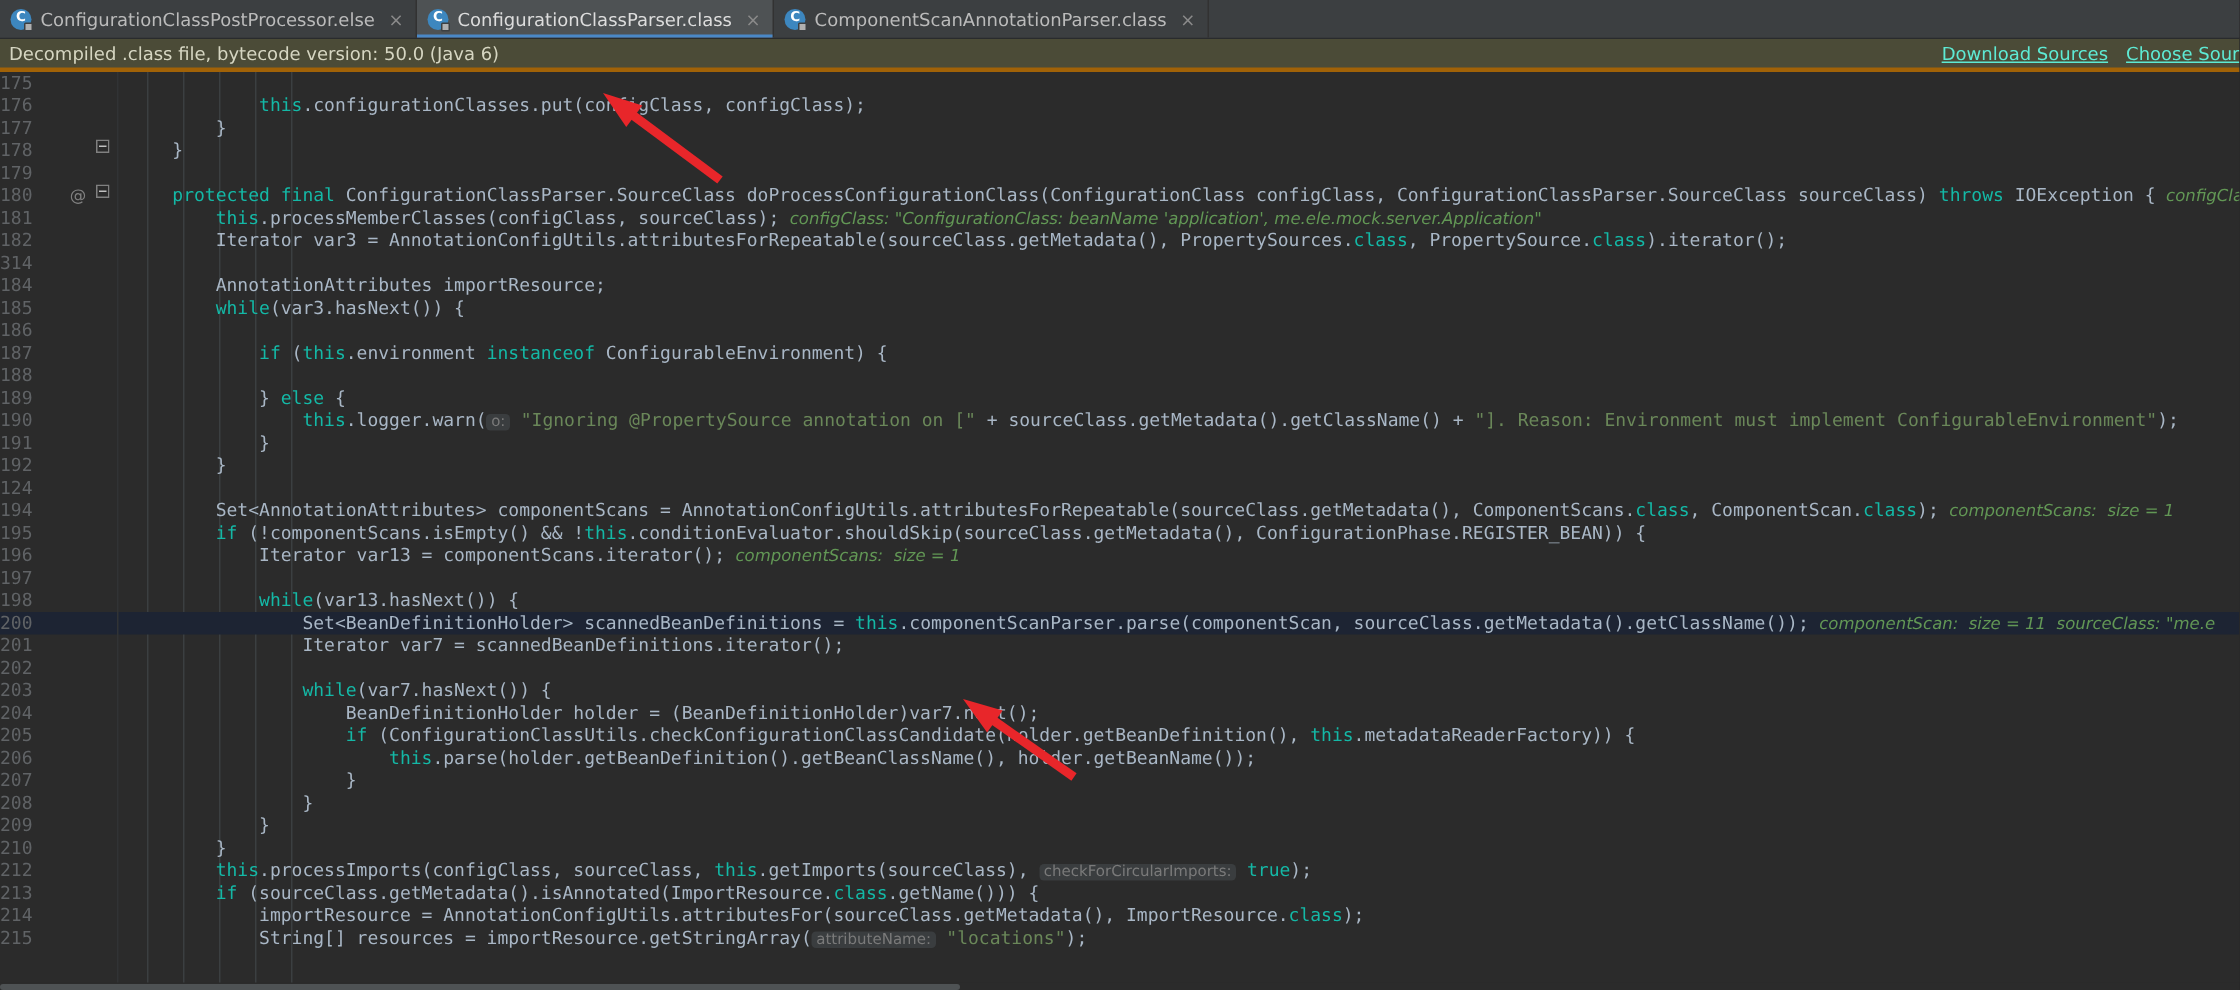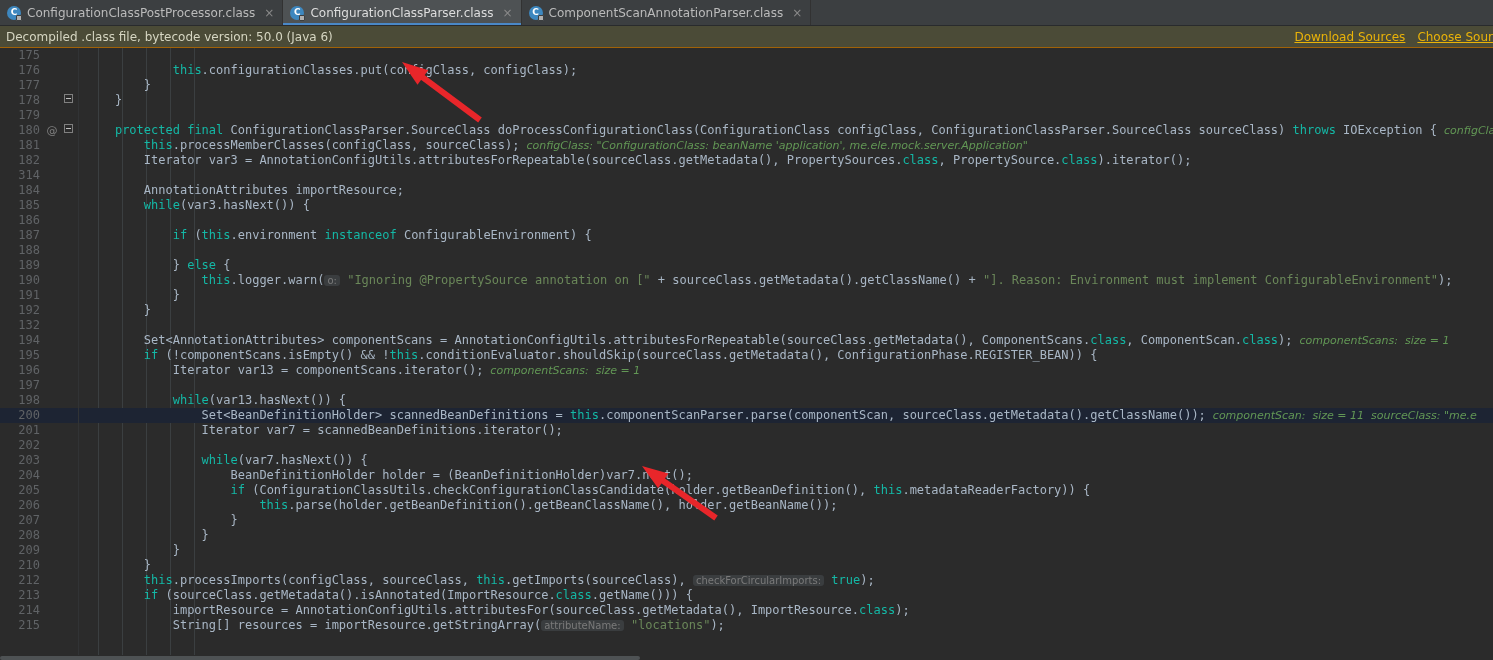--- a/index.html
+++ b/index.html
@@ -82,34 +82,34 @@
   #notifybar {
     height:22px;
     background:#4b4b37;
     display:flex;
     align-items:center;
     justify-content:space-between;
     padding:0 0 0 6px;
     font-family:"DejaVu Sans", sans-serif;
     font-size:12px;
     color:#d6d6c2;
-    border-bottom:1px solid #a16207;
+    border-bottom:3px solid #a16207;
     overflow:hidden;
     gap:36px;
   }
   #notify-actions {
     display:flex;
     align-items:center;
     gap:12px;
     padding-right:0;
     flex:0 0 auto;
     white-space:nowrap;
   }
   .notify-link {
-    color:#eab308;
+    color:#5eead4;
     text-decoration:underline;
     cursor:pointer;
     font-size:12px;
   }
 
   
   #editor {
     position:relative;
     height:612px;
     background:#2b2b2b;
@@ -136,21 +136,21 @@
     position:absolute;
     left:0; top:0;
     width:78px;
     height:15px;
     display:flex;
     align-items:center;
     background:transparent;
   }
   .lineno {
     width:44px;
-    text-align:right;
+    text-align:left;
     color:#606366;
     font-size:12px;
     font-family:"DejaVu Sans Mono", monospace;
     padding-right:4px;
   }
   .annot {
     width:16px;
     text-align:center;
     color:#808080;
     font-size:11px;
@@ -214,21 +214,21 @@
     background:#4e5254;
     border-radius:2px;
   }
 </style>
 </head>
 <body>
 
 <div id="tabbar">
   <div class="tab">
     <span class="tab-icon">C<span class="lockmark"></span></span>
-    <span>ConfigurationClassPostProcessor.class</span>
+    <span>ConfigurationClassPostProcessor.else</span>
     <span class="tab-close">×</span>
   </div>
   <div class="tab active">
     <span class="tab-icon">C<span class="lockmark"></span></span>
     <span>ConfigurationClassParser.class</span>
     <span class="tab-close">×</span>
   </div>
   <div class="tab">
     <span class="tab-icon">C<span class="lockmark"></span></span>
     <span>ComponentScanAnnotationParser.class</span>
@@ -269,21 +269,21 @@
       <div class="row"><div class="gutter"><span class="lineno">314</span><span class="annot"></span><span class="fold"></span></div><div class="codecell"></div></div>
       <div class="row"><div class="gutter"><span class="lineno">184</span><span class="annot"></span><span class="fold"></span></div><div class="codecell">        AnnotationAttributes importResource;</div></div>
       <div class="row"><div class="gutter"><span class="lineno">185</span><span class="annot"></span><span class="fold"></span></div><div class="codecell">        <span class="kw">while</span>(var3.hasNext()) {</div></div>
       <div class="row"><div class="gutter"><span class="lineno">186</span><span class="annot"></span><span class="fold"></span></div></div>
       <div class="row"><div class="gutter"><span class="lineno">187</span><span class="annot"></span><span class="fold"></span></div><div class="codecell">            <span class="kw">if</span> (<span class="kw">this</span>.environment <span class="kw">instanceof</span> ConfigurableEnvironment) {</div></div>
       <div class="row"><div class="gutter"><span class="lineno">188</span><span class="annot"></span><span class="fold"></span></div></div>
       <div class="row"><div class="gutter"><span class="lineno">189</span><span class="annot"></span><span class="fold"></span></div><div class="codecell">            } <span class="kw">else</span> {</div></div>
       <div class="row"><div class="gutter"><span class="lineno">190</span><span class="annot"></span><span class="fold"></span></div><div class="codecell">                <span class="kw">this</span>.logger.warn(<span class="hintp">o:</span> <span class="str">"Ignoring @PropertySource annotation on ["</span> + sourceClass.getMetadata().getClassName() + <span class="str">"]. Reason: Environment must implement ConfigurableEnvironment"</span>);</div></div>
       <div class="row"><div class="gutter"><span class="lineno">191</span><span class="annot"></span><span class="fold"></span></div><div class="codecell">            }</div></div>
       <div class="row"><div class="gutter"><span class="lineno">192</span><span class="annot"></span><span class="fold"></span></div><div class="codecell">        }</div></div>
-      <div class="row"><div class="gutter"><span class="lineno">132</span><span class="annot"></span><span class="fold"></span></div><div class="codecell"></div></div>
+      <div class="row"><div class="gutter"><span class="lineno">124</span><span class="annot"></span><span class="fold"></span></div><div class="codecell"></div></div>
       <div class="row"><div class="gutter"><span class="lineno">194</span><span class="annot"></span><span class="fold"></span></div><div class="codecell">        Set&lt;AnnotationAttributes&gt; componentScans = AnnotationConfigUtils.attributesForRepeatable(sourceClass.getMetadata(), ComponentScans.<span class="kw">class</span>, ComponentScan.<span class="kw">class</span>);<span class="hintv">  componentScans:  size = 1</span></div></div>
       <div class="row"><div class="gutter"><span class="lineno">195</span><span class="annot"></span><span class="fold"></span></div><div class="codecell">        <span class="kw">if</span> (!componentScans.isEmpty() &amp;&amp; !<span class="kw">this</span>.conditionEvaluator.shouldSkip(sourceClass.getMetadata(), ConfigurationPhase.REGISTER_BEAN)) {</div></div>
       <div class="row"><div class="gutter"><span class="lineno">196</span><span class="annot"></span><span class="fold"></span></div><div class="codecell">            Iterator var13 = componentScans.iterator();<span class="hintv">  componentScans:  size = 1</span></div></div>
       <div class="row"><div class="gutter"><span class="lineno">197</span><span class="annot"></span><span class="fold"></span></div><div class="codecell"></div></div>
       <div class="row"><div class="gutter"><span class="lineno">198</span><span class="annot"></span><span class="fold"></span></div><div class="codecell">            <span class="kw">while</span>(var13.hasNext()) {</div></div>
       <div class="row current"><div class="gutter"><span class="lineno">200</span><span class="annot"></span><span class="fold"></span></div><div class="codecell">                Set&lt;BeanDefinitionHolder&gt; scannedBeanDefinitions = <span class="kw">this</span>.componentScanParser.parse(componentScan, sourceClass.getMetadata().getClassName());<span class="hintv">  componentScan:  size = 11  sourceClass: "me.e</span></div></div>
       <div class="row"><div class="gutter"><span class="lineno">201</span><span class="annot"></span><span class="fold"></span></div><div class="codecell">                Iterator var7 = scannedBeanDefinitions.iterator();</div></div>
       <div class="row"><div class="gutter"><span class="lineno">202</span><span class="annot"></span><span class="fold"></span></div><div class="codecell"></div></div>
       <div class="row"><div class="gutter"><span class="lineno">203</span><span class="annot"></span><span class="fold"></span></div><div class="codecell">                <span class="kw">while</span>(var7.hasNext()) {</div></div>
       <div class="row"><div class="gutter"><span class="lineno">204</span><span class="annot"></span><span class="fold"></span></div><div class="codecell">                    BeanDefinitionHolder holder = (BeanDefinitionHolder)var7.next();</div></div>

